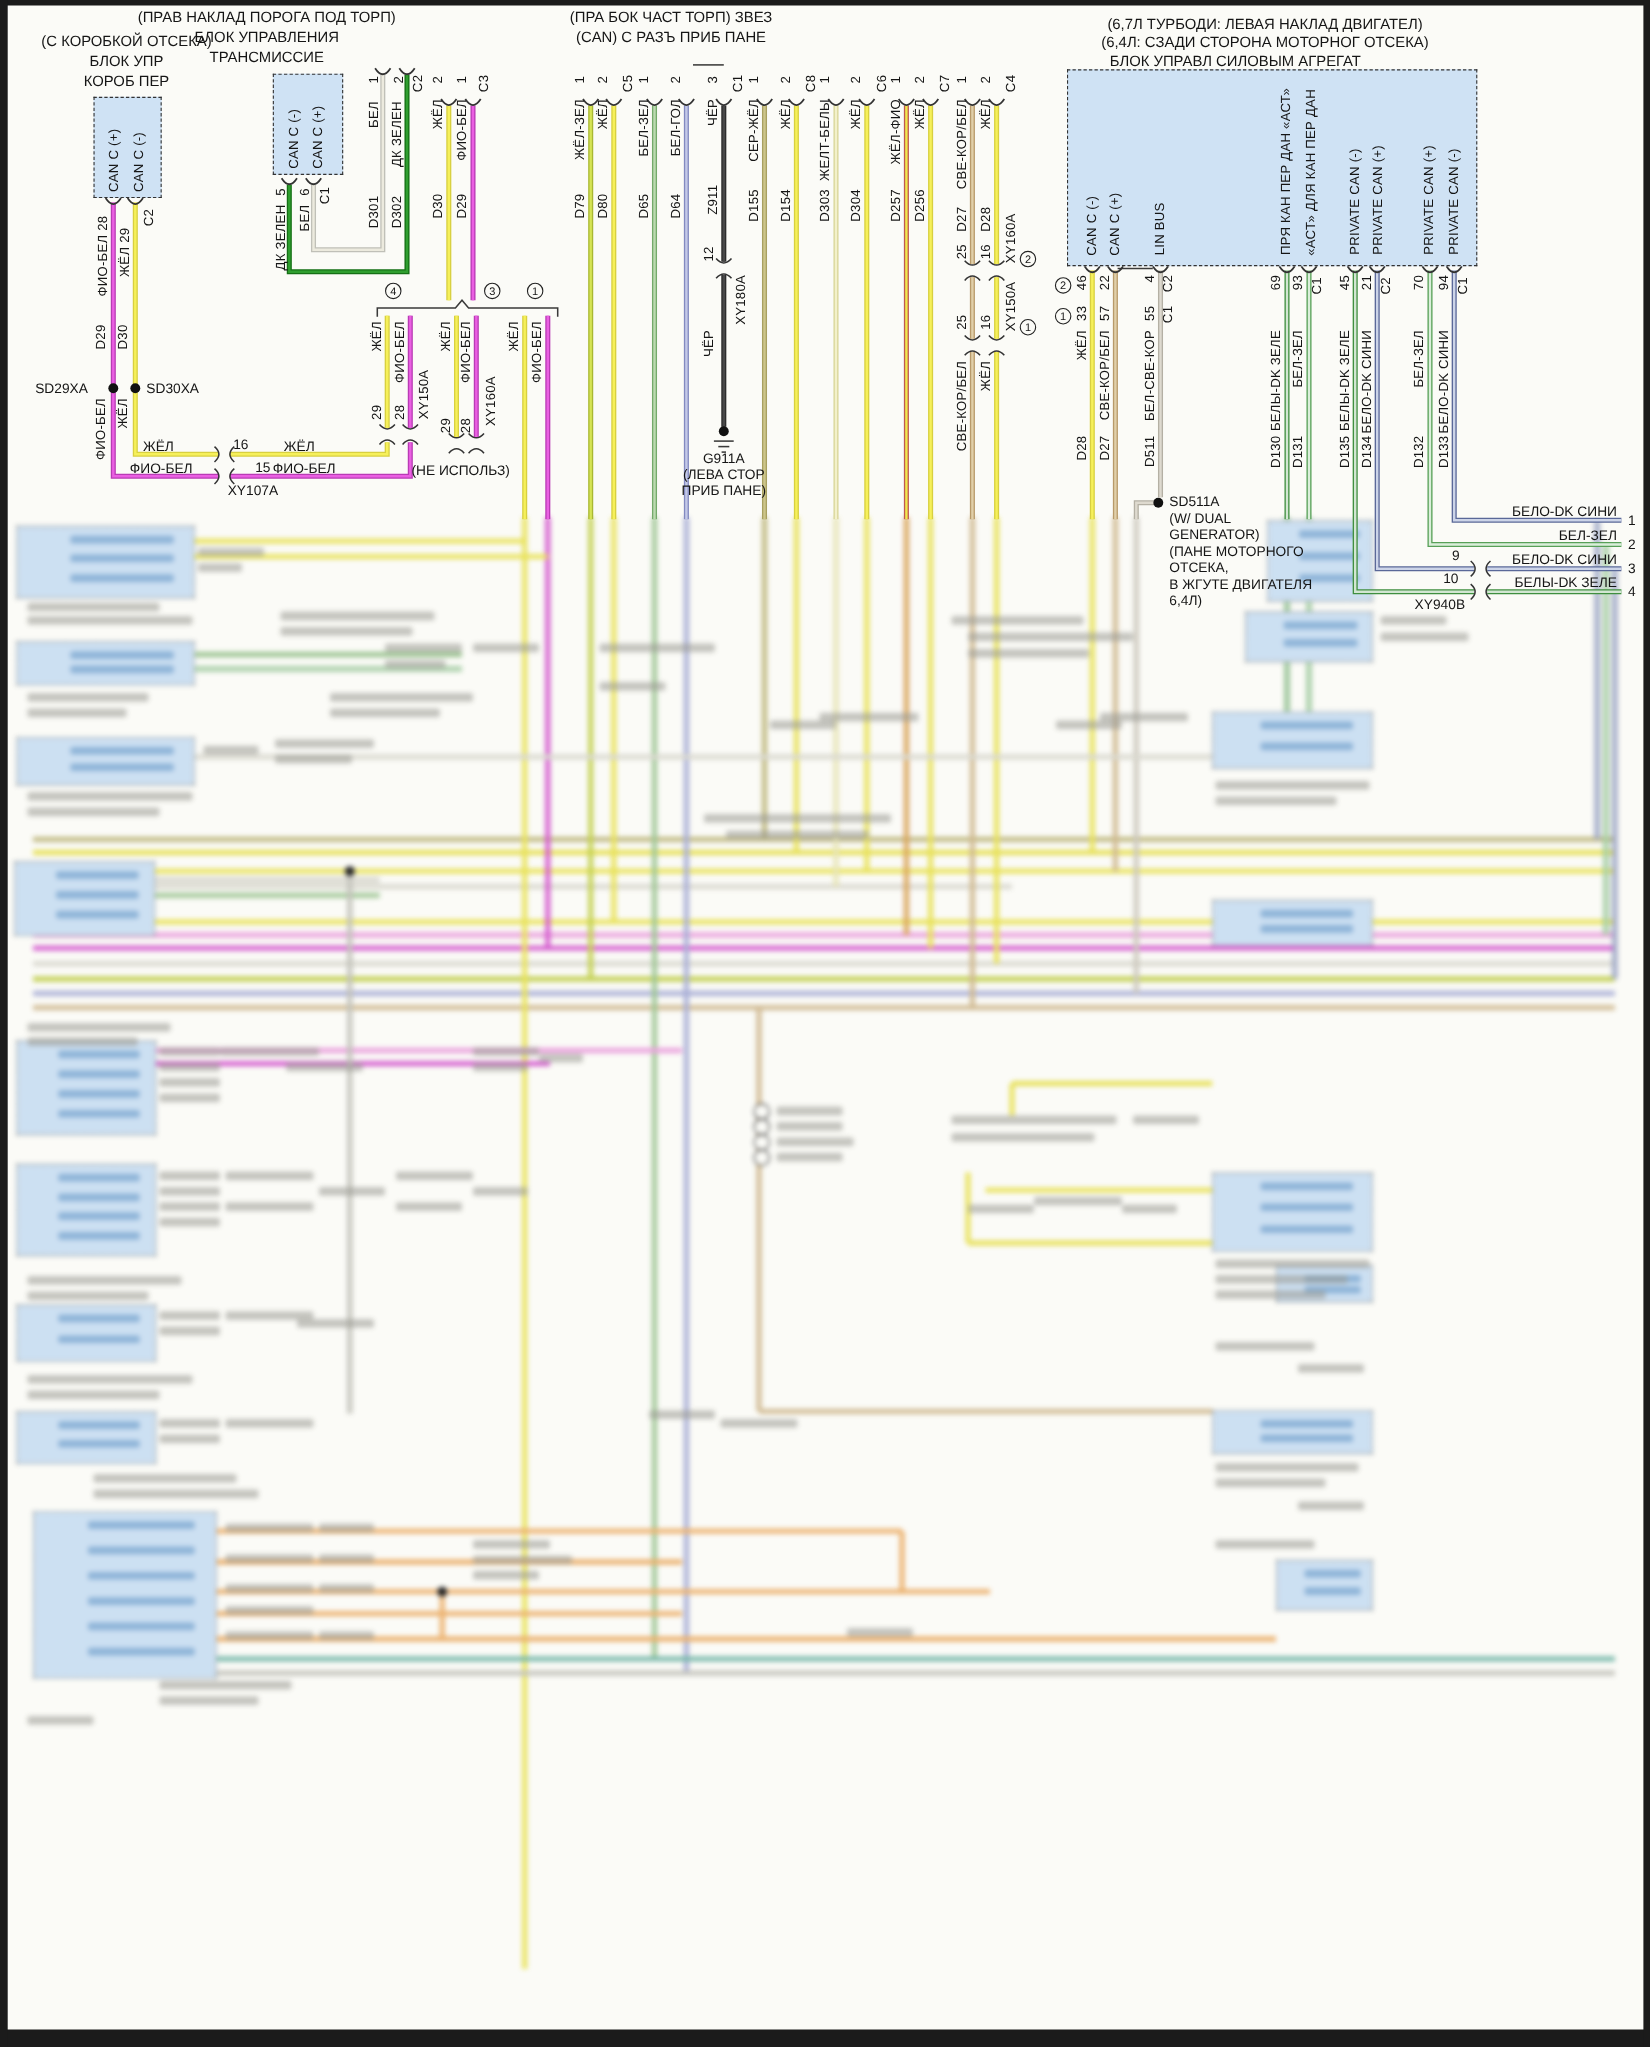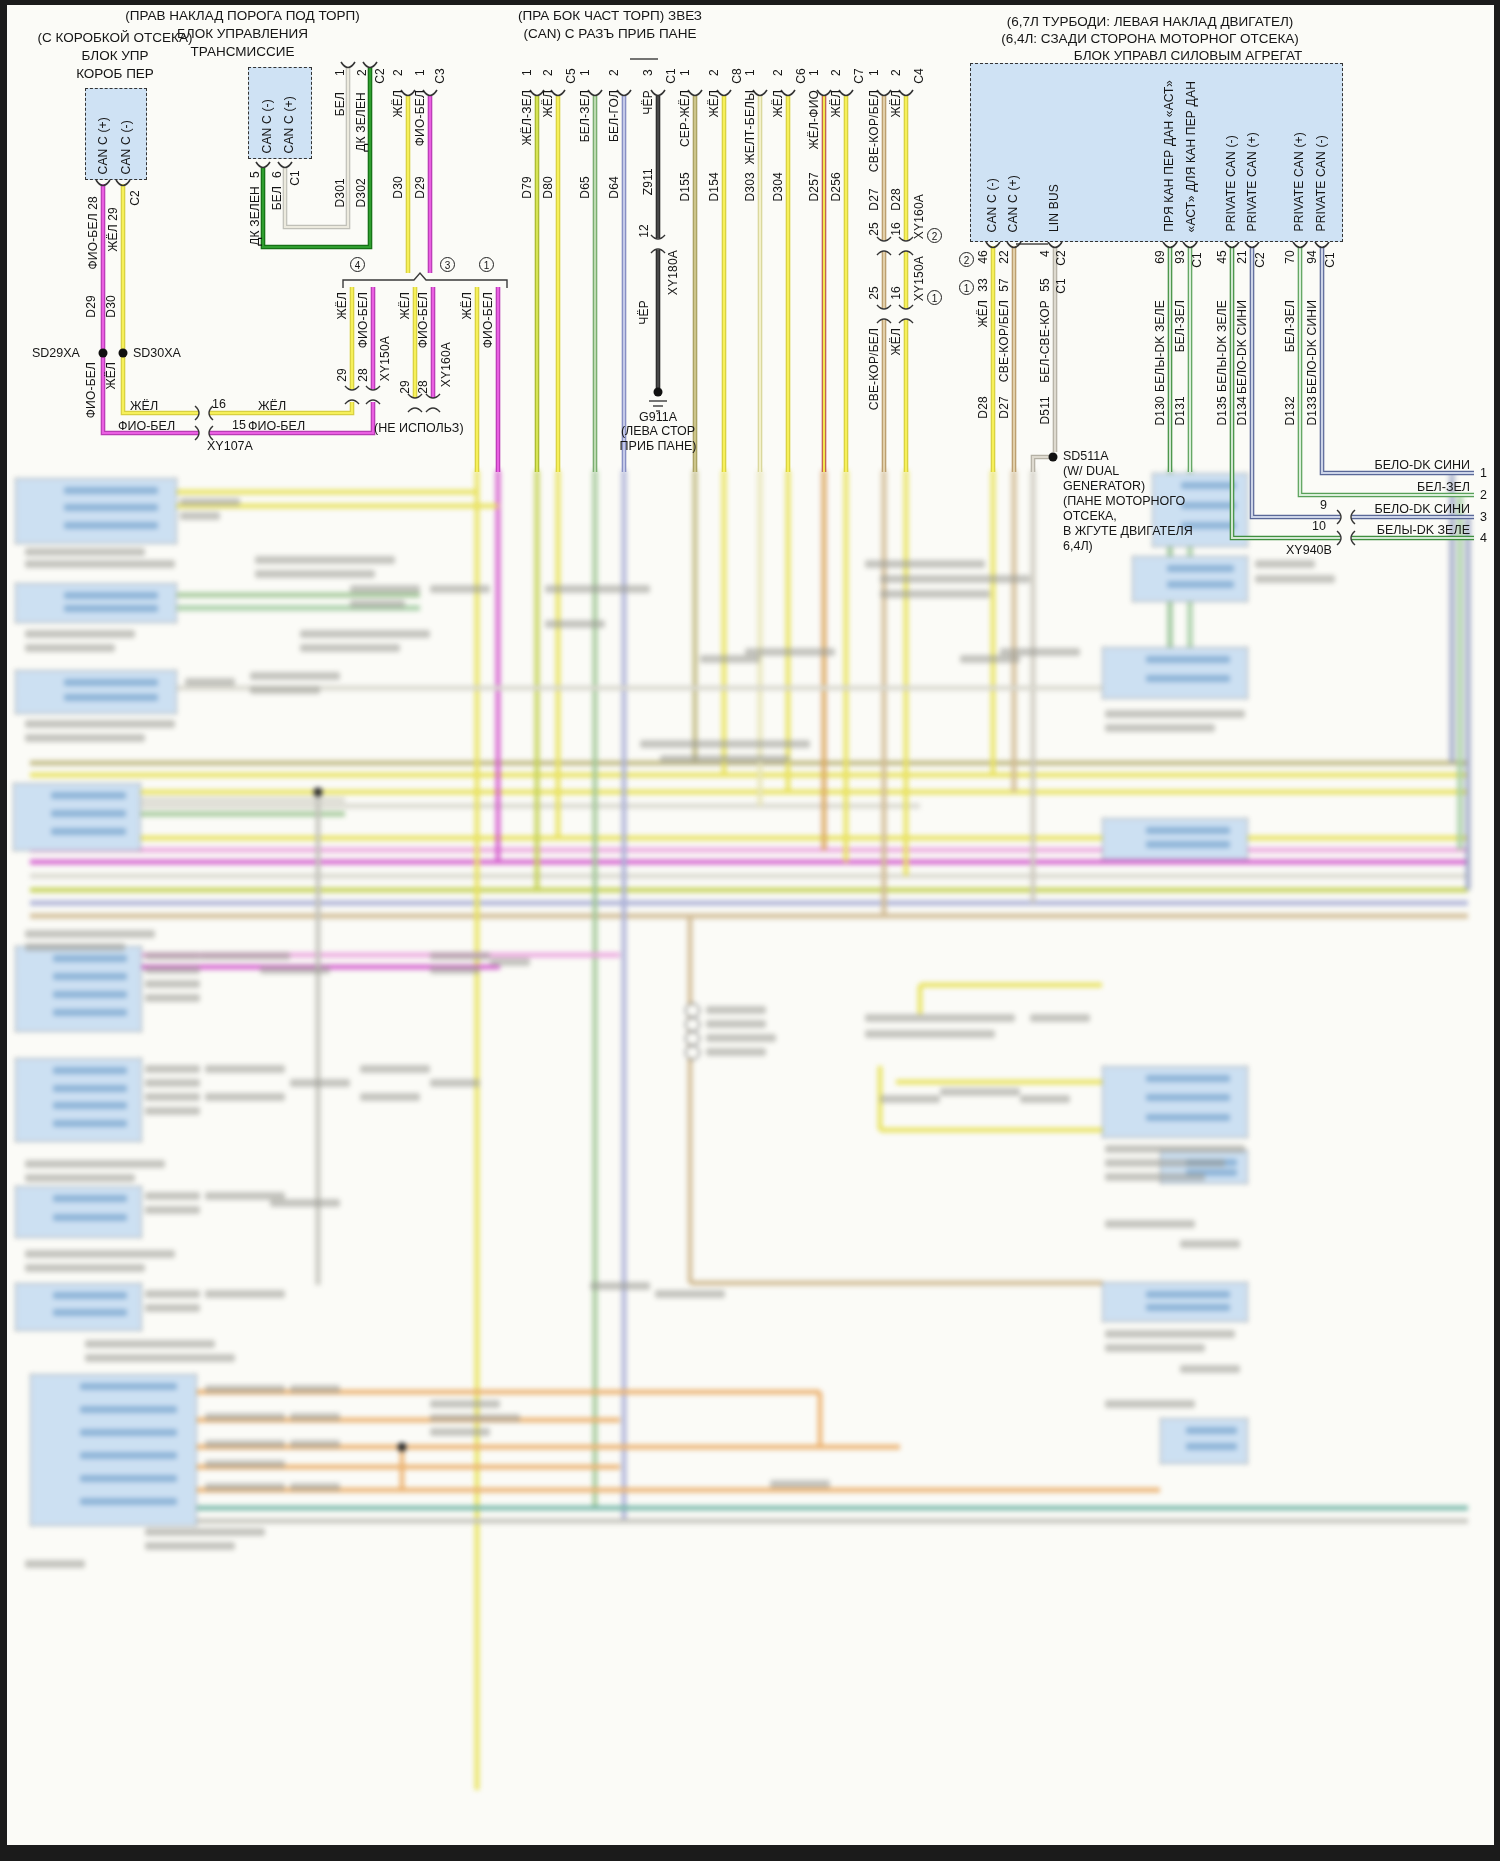--- a/index.html
+++ b/index.html
@@ -330,21 +330,21 @@
     <div class="hdr" style="left:10px;top:30px;width:210px;">(С КОРОБКОЙ ОТСЕКА)</div>
     <div class="hdr" style="left:10px;top:48px;width:210px;">БЛОК УПР</div>
     <div class="hdr" style="left:10px;top:66px;width:210px;">КОРОБ ПЕР</div>
     <div class="hdr" style="left:125px;top:8px;width:235px;">(ПРАВ НАКЛАД ПОРОГА ПОД ТОРП)</div>
     <div class="hdr" style="left:125px;top:26px;width:235px;">БЛОК УПРАВЛЕНИЯ</div>
     <div class="hdr" style="left:125px;top:44px;width:235px;">ТРАНСМИССИЕ</div>
     <div class="hdr" style="left:495px;top:8px;width:230px;">(ПРА БОК ЧАСТ ТОРП) ЗВЕЗ</div>
     <div class="hdr" style="left:495px;top:26px;width:230px;">(CAN) С РАЗЪ ПРИБ ПАНЕ</div>
     <div class="hdr" style="left:955px;top:14px;width:390px;">(6,7Л ТУРБОДИ: ЛЕВАЯ НАКЛАД ДВИГАТЕЛ)</div>
     <div class="hdr" style="left:955px;top:31px;width:390px;">(6,4Л: СЗАДИ СТОРОНА МОТОРНОГ ОТСЕКА)</div>
-    <div class="hdr" style="left:993px;top:48px;width:390px;">БЛОК УПРАВЛ СИЛОВЫМ АГРЕГАТ</div>
+    <div class="hdr" style="left:928px;top:48px;width:390px;">БЛОК УПРАВЛ СИЛОВЫМ АГРЕГАТ</div>
   <svg width="1500" height="1861" viewBox="0 0 1500 1861">
         <polyline points="343,288 343,280 414,280 420,273 426,280 507,280 507,288" fill="none" stroke="#3a3a3a" stroke-width="1.4"></polyline>
         <polyline points="630,59 658,59" fill="none" stroke="#3a3a3a" stroke-width="1.4"></polyline>
         <polyline points="1016,244 1048,244" fill="none" stroke="#3a3a3a" stroke-width="1.4"></polyline>
         <polyline points="649,401 667,401" fill="none" stroke="#3a3a3a" stroke-width="1.4"></polyline>
         <polyline points="653,406 663,406" fill="none" stroke="#3a3a3a" stroke-width="1.4"></polyline>
         <polyline points="656,411 660,411" fill="none" stroke="#3a3a3a" stroke-width="1.4"></polyline>
         <polyline points="103,184 103,433 199,433" fill="none" stroke="#b93bb5" stroke-width="4.6"></polyline>
         <polyline points="103,184 103,433 199,433" fill="none" stroke="#ea5fe2" stroke-width="2.2"></polyline>
         <polyline points="209,433 373,433 373,402" fill="none" stroke="#b93bb5" stroke-width="4.6"></polyline>

